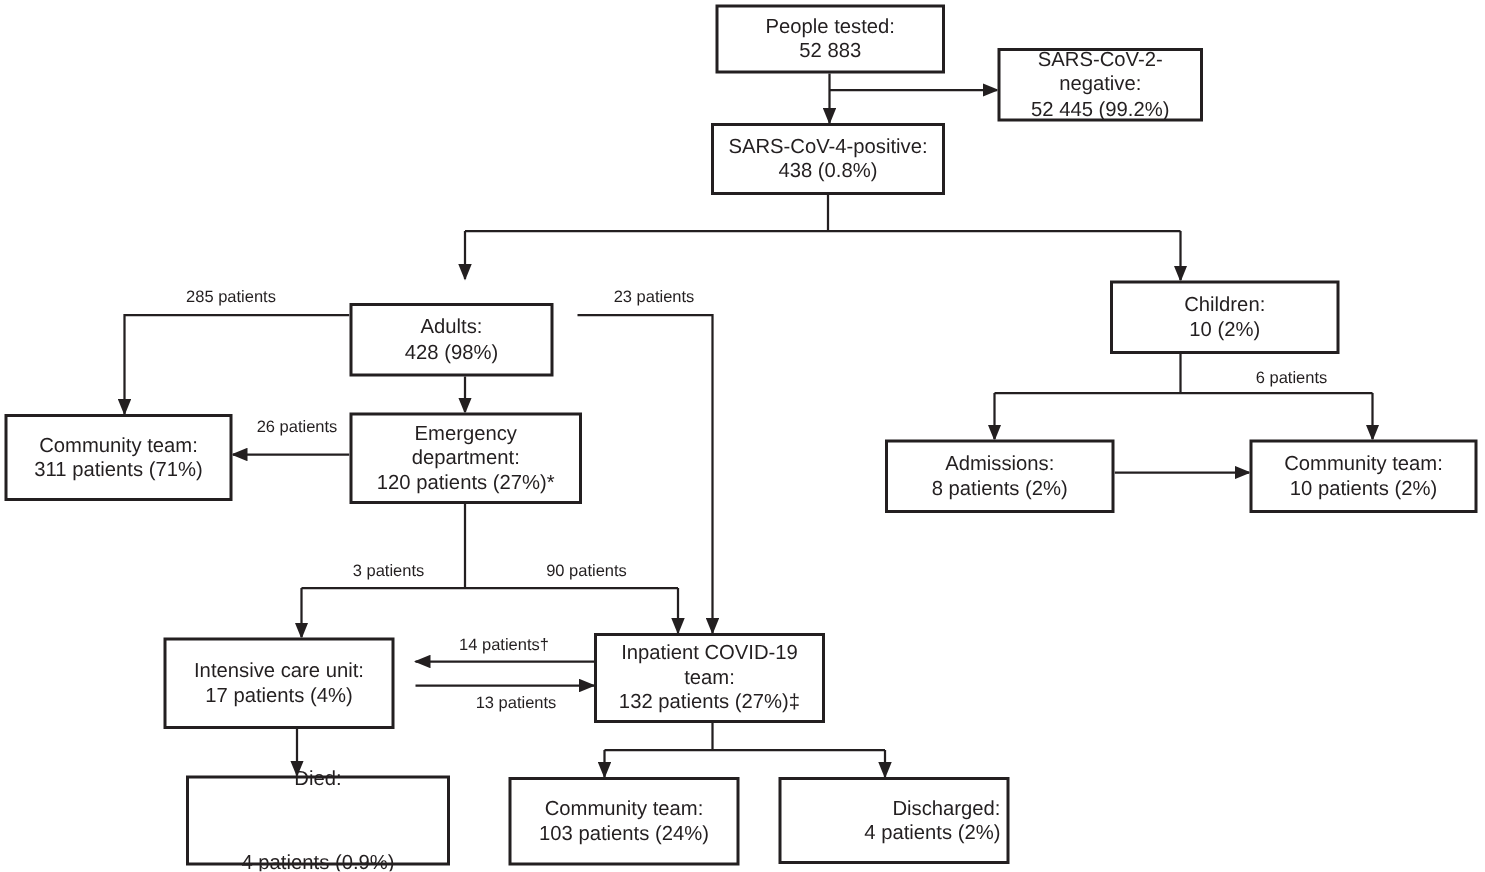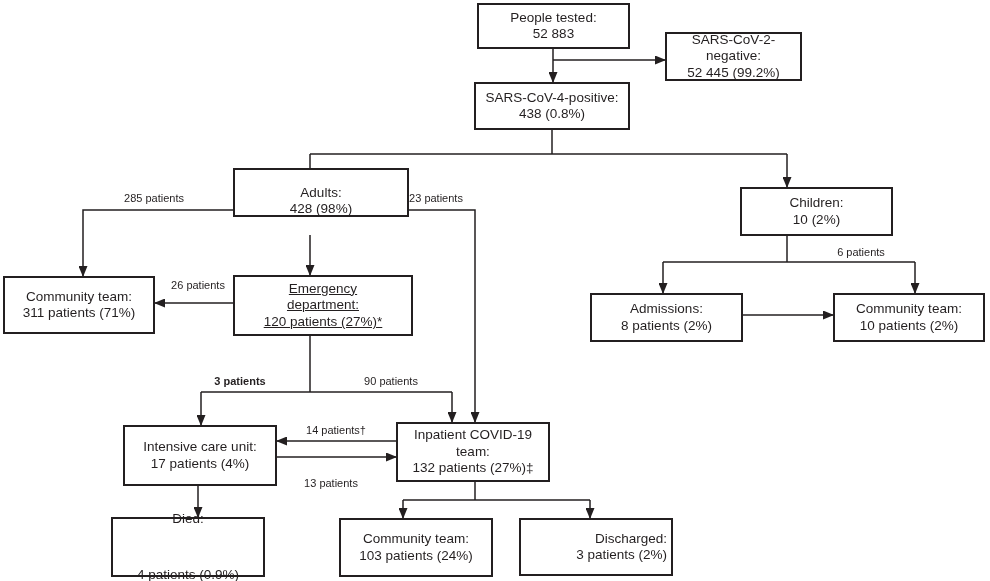--- a/index.html
+++ b/index.html
@@ -5,51 +5,51 @@
   html,body{margin:0;padding:0;background:#ffffff;}
   #canvas{
     position:relative;width:990px;height:581px;background:#ffffff;
     font-family:"Liberation Sans","DejaVu Sans",sans-serif;
     color:#231f20;overflow:hidden;
   }
   .wires{position:absolute;left:0;top:0;width:990px;height:581px;pointer-events:none;}
   .node{
     position:absolute;box-sizing:border-box;border:2px solid #231f20;background:#ffffff;
     display:flex;flex-direction:column;align-items:center;justify-content:center;
-    text-align:center;font-size:13.5px;line-height:1.22;padding:15px 4px;
+    text-align:center;font-size:13.5px;line-height:1.22;padding:2px 4px;
   }
   .node .t,.node .v{white-space:pre-line;display:block;}
   .edge-label{
     position:absolute;transform:translate(-50%,-50%);white-space:nowrap;
     font-size:11px;background:transparent;
   }
   
   #n-people{left:477px;top:3px;width:153px;height:46px;}
   #n-negative{left:665px;top:32px;width:137px;height:49px;}
   #n-positive{left:474px;top:82px;width:156px;height:48px;}
-  #n-adults{left:233px;top:168px;width:176px;height:49px;justify-content:space-between;}
+  #n-adults{left:233px;top:202px;width:136px;height:49px;}
   #n-children{left:740px;top:187px;width:153px;height:49px;}
   #n-community-adults{left:3px;top:276px;width:152px;height:58px;}
-  #n-emergency{left:233px;top:275px;width:180px;height:61px;text-decoration:underline;}
+  #n-emergency{left:233px;top:275px;width:155px;height:61px;}
   #n-admissions{left:590px;top:293px;width:153px;height:49px;}
   #n-community-children{left:833px;top:293px;width:152px;height:49px;}
-  #n-icu{left:123px;top:425px;width:154px;height:61px;}
+  #n-icu{left:109px;top:425px;width:154px;height:61px;}
   #n-inpatient{left:396px;top:422px;width:154px;height:60px;}
-  #n-died{left:111px;top:517px;width:154px;height:60px;gap:40px;}
+  #n-died{left:124px;top:517px;width:176px;height:60px;gap:40px;}
   #n-community-inpatient{left:339px;top:518px;width:154px;height:59px;}
   #n-discharged{left:519px;top:518px;width:154px;height:58px;align-items:flex-end;}
   
   #el-285{left:154px;top:198px;}
   #el-23{left:436px;top:198px;}
   #el-26{left:198px;top:285px;}
   #el-2{left:861px;top:252px;}
-  #el-3{left:240px;top:381px;font-weight:bold;}
+  #el-3{left:259px;top:381px;}
   #el-90{left:391px;top:381px;}
   #el-14{left:336px;top:430px;}
-  #el-13{left:331px;top:469px;margin-top:14px;}
+  #el-13{left:344px;top:469px;}
 </style>
 </head>
 <body>
 
 <div id="canvas">
 
   <svg class="wires" width="990" height="581" viewBox="0 0 990 581" fill="none" stroke="#231f20" stroke-width="1.5">
     <defs>
       <marker id="ah" markerUnits="userSpaceOnUse" markerWidth="11" markerHeight="9" refX="10" refY="4.5" orient="auto">
         <path d="M0,0 L11,4.5 L0,9 Z" fill="#231f20" stroke="none"></path>
@@ -154,21 +154,21 @@
     <span class="v">4 patients (0.9%)</span>
   </div>
 
   <div class="node" id="n-community-inpatient">
     <span class="t">Community team:</span>
     <span class="v">103 patients (24%)</span>
   </div>
 
   <div class="node" id="n-discharged">
     <span class="t">Discharged:</span>
-    <span class="v">3 patients (2%)</span>
+    <span class="v">4 patients (2%)</span>
   </div>
 
   <div class="edge-label" id="el-285">285 patients</div>
   <div class="edge-label" id="el-23">23 patients</div>
   <div class="edge-label" id="el-26">26 patients</div>
   <div class="edge-label" id="el-2">6 patients</div>
   <div class="edge-label" id="el-3">3 patients</div>
   <div class="edge-label" id="el-90">90 patients</div>
   <div class="edge-label" id="el-14">14 patients†</div>
   <div class="edge-label" id="el-13">13 patients</div>

